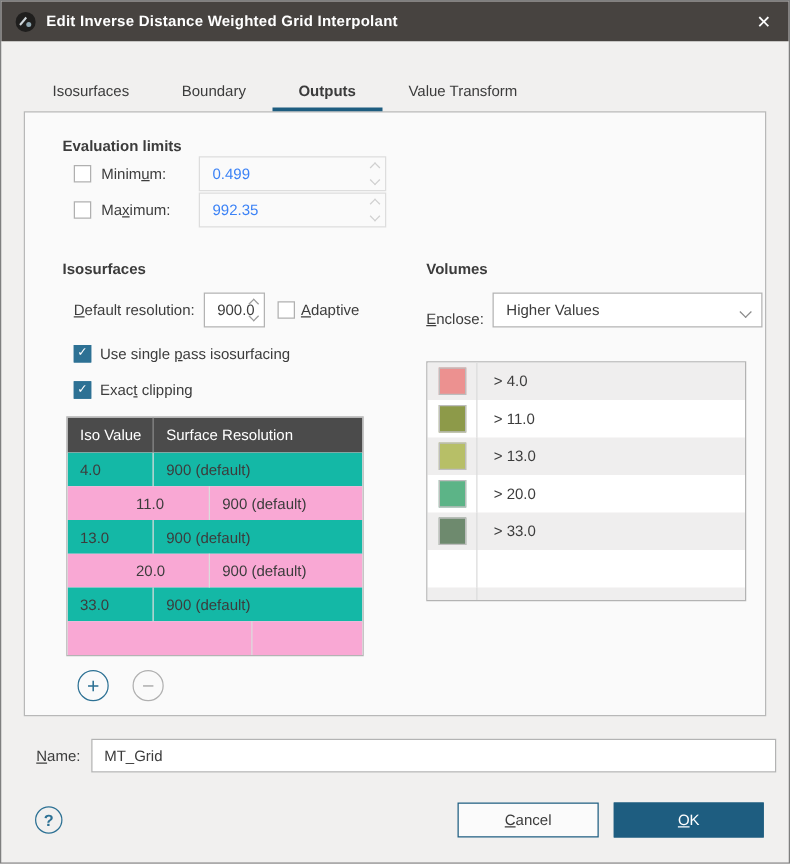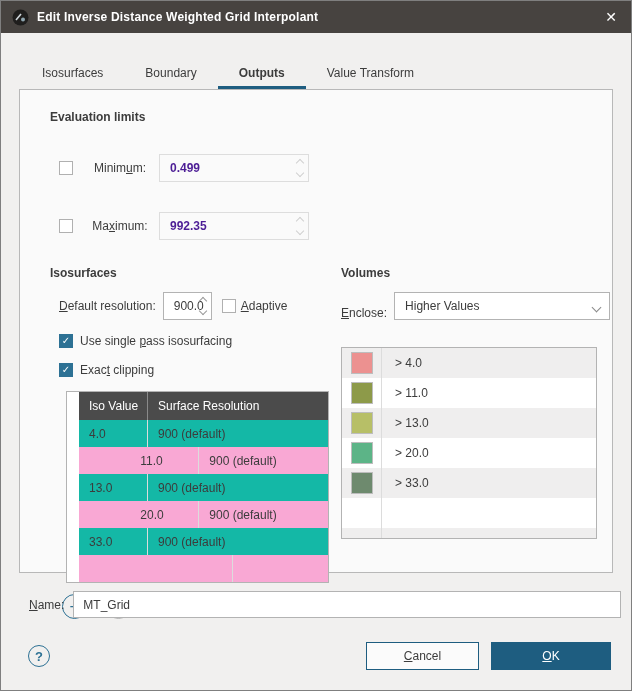--- a/index.html
+++ b/index.html
@@ -20,45 +20,45 @@
   .close-btn{width:40px;height:32px;display:flex;align-items:center;justify-content:center;
     color:#fff;font-size:14px;cursor:default;}
   
   .tabbar{margin:27px 0 0 20px;display:flex;height:29px;}
   .tab{padding:6px 21px 5px 21px;color:#3c3c3c;border-bottom:3px solid transparent;white-space:nowrap;}
   .tab.selected{font-weight:bold;border-bottom:3px solid #1e5d80;}
   
   .panel{margin:0 18px;height:484px;background:#fafafa;border:1px solid #b8b8b8;}
   .sect-heading{font-weight:bold;margin:20px 0 0 30px;}
   
-  .limit-row{display:flex;align-items:center;margin:30px 0 0 39px;height:28px;text-align:center;}
+  .limit-row{display:flex;align-items:center;margin:1px 0 0 39px;height:28px;}
   .limit-row .lbl{width:78px;margin-left:8px;}
   .spinbox{width:150px;height:28px;border:1px solid #b3b3b3;background:#fff;
     display:flex;align-items:center;padding-left:10px;position:relative;}
-  .spinbox.disabled{border-color:#dddddd;background:#fafafa;color:#4c1d95;font-weight:bold;}
+  .spinbox.disabled{border-color:#dddddd;background:#fafafa;color:#3b82f6;}
   .spinbox .spin-arrows{position:absolute;right:5px;top:0;height:100%;display:flex;
     flex-direction:column;justify-content:center;gap:4px;color:#9a9a9a;}
   .spinbox.disabled .spin-arrows{color:#d0d0d0;}
   .chev{display:block;width:6px;height:6px;border-right:1.4px solid currentColor;border-bottom:1.4px solid currentColor;}
   .chev.up{transform:rotate(-135deg);}
   .chev.down{transform:rotate(45deg);}
   
   .cb{width:14px;height:14px;border:1px solid #b0b0b0;background:#fff;flex:0 0 auto;
       display:flex;align-items:center;justify-content:center;}
   .cb.checked{background:#2d7194;border-color:#2d7194;color:#fff;font-size:10px;line-height:10px;}
   
   .columns{display:flex;margin-top:6px;}
   .col-left{width:293px;margin-left:30px;flex:0 0 auto;}
   .col-right{flex:0 0 auto;margin-left:-8px;}
   .res-row{display:flex;align-items:center;margin:12px 0 0 9px;height:28px;}
   .res-row .spinbox{width:49px;margin-left:7px;}
   .adaptive{display:flex;align-items:center;margin-left:10px;gap:5px;}
   .check-row{display:flex;align-items:center;gap:7px;margin:13px 0 0 9px;height:16px;}
   
-  .iso-table{width:263px;height:192px;margin:13px 0 0 16px;border:1px solid #b3b3b3;background:#fff;overflow:hidden;padding-left:12px;}
+  .iso-table{width:238px;height:192px;margin:13px 0 0 3px;border:1px solid #b3b3b3;background:#fff;overflow:hidden;}
   .iso-head{display:flex;height:28px;background:#4b4b4b;color:#fff;align-items:center;}
   .iso-head .h1{width:69px;padding-left:10px;border-right:1px solid #8a8a8a;height:100%;display:flex;align-items:center;}
   .iso-head .h2{padding-left:10px;}
   .iso-body{height:163px;overflow:hidden;}
   .iso-row{display:flex;height:27px;align-items:center;}
   .iso-row.gray{background:#14b8a6;}
   .iso-row.white{background:#f9a8d4;justify-content:center;}
   .iso-c1{width:69px;padding-left:10px;border-right:1px solid #dcdcdc;height:100%;display:flex;align-items:center;}
   .iso-c2{padding-left:10px;}
   

